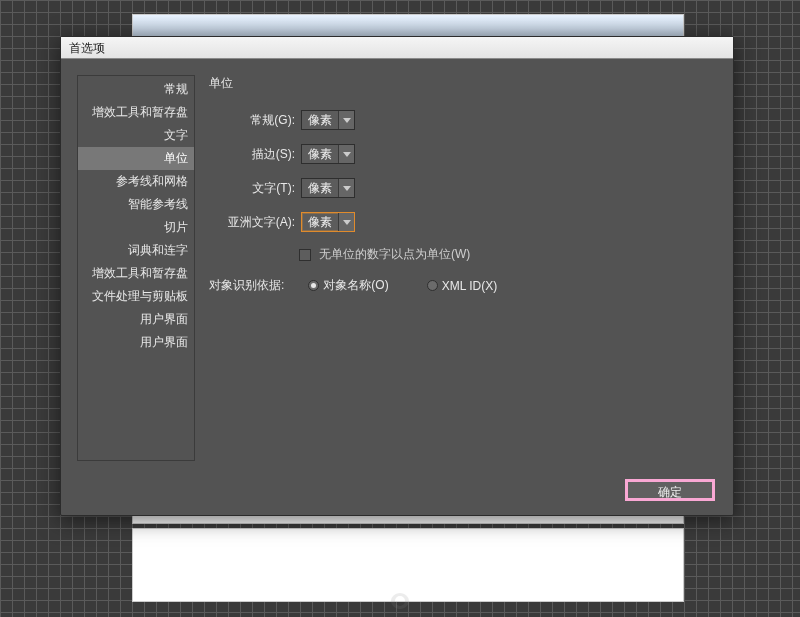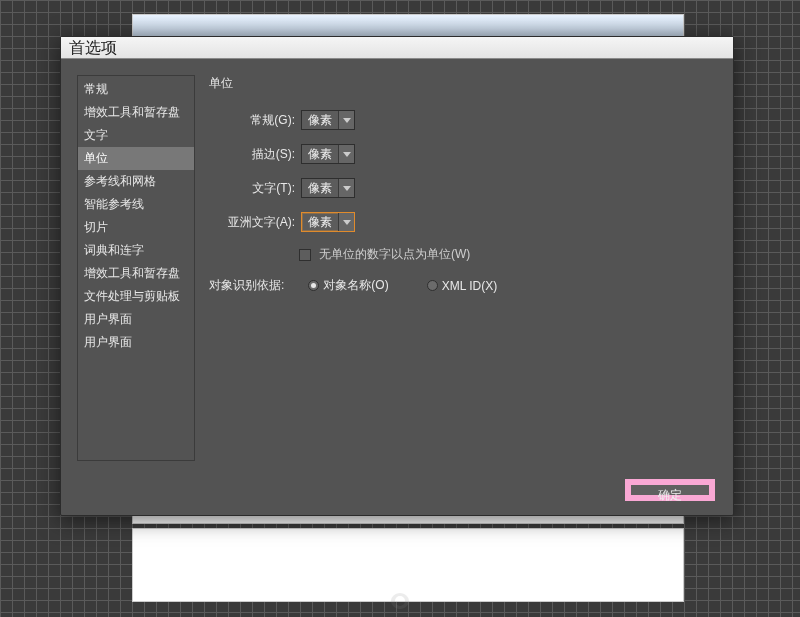--- a/index.html
+++ b/index.html
@@ -52,40 +52,41 @@
     display:flex;
     flex-direction:column;
   }
   .titlebar {
     height:22px;
     line-height:22px;
     padding:0 8px;
     background:linear-gradient(#f5f5f5,#e4e4e4);
     border-bottom:1px solid #8a8a8a;
     color:#222;
-    font-size:16px;
+    font-size:12px;
   }
   .dialog-body {
     flex:1;
     display:flex;
     padding:16px 18px 10px 16px;
     gap:14px;
   }
   
   .sidebar {
     width:118px;
     border:1px solid #3b3b3b;
     background:#535353;
     padding:2px 0;
   }
   .sidebar .item {
     padding:3px 6px;
     color:#e8e8e8;
     cursor:default;
     white-space:nowrap;
+    text-align:right;
   }
   .sidebar .item.active {
     background:#787878;
     color:#fff;
   }
   
   .main {
     flex:1;
     color:#e8e8e8;
   }
@@ -158,21 +159,21 @@
     display:flex;
     justify-content:flex-end;
     gap:10px;
     padding:8px 18px 14px;
   }
   .btn {
     width:90px; height:22px;
     line-height:20px;
     text-align:center;
     background:#606060;
-    border:6px solid #f9a8d4;
+    border:3px solid #f9a8d4;
     color:#eee;
     cursor:pointer;
   }
   
   .watermark {
     position:absolute;
     left:50%; bottom:6px; transform:translateX(-50%);
     width:24px; height:20px;
     opacity:.15;
   }

